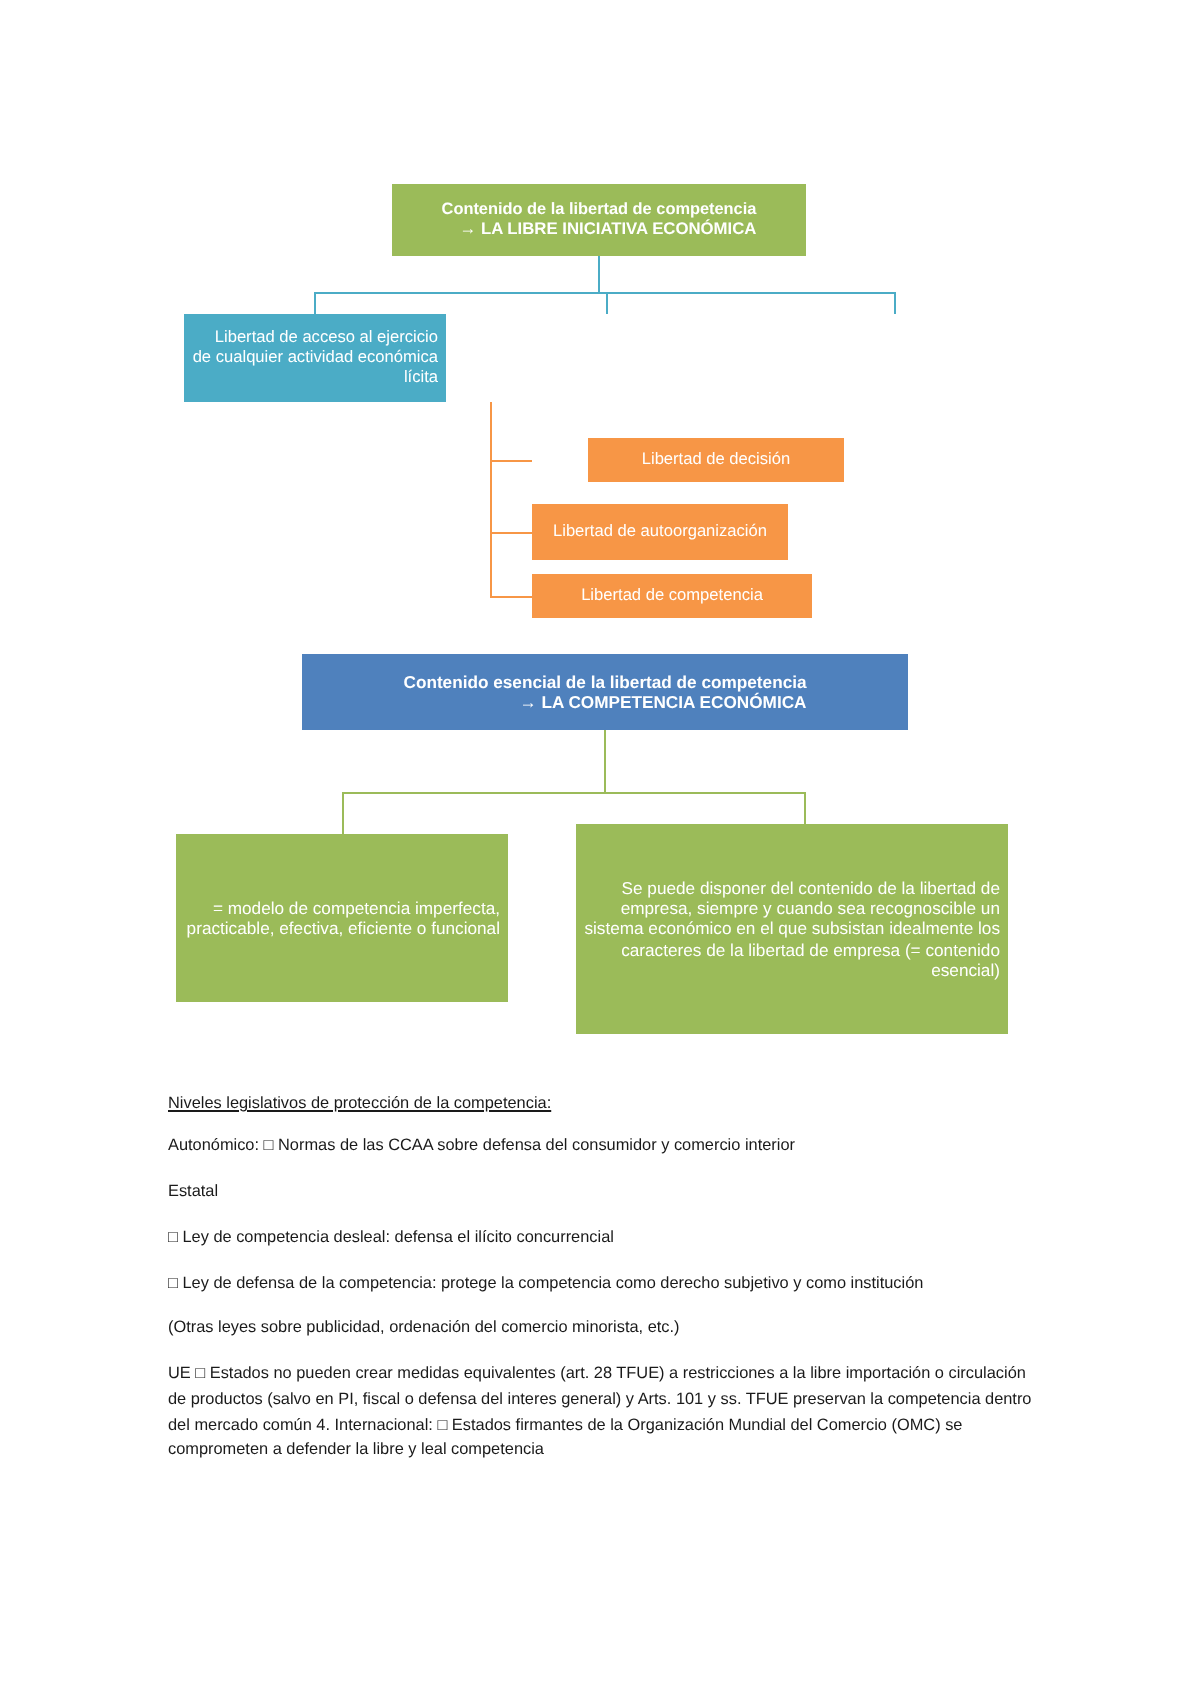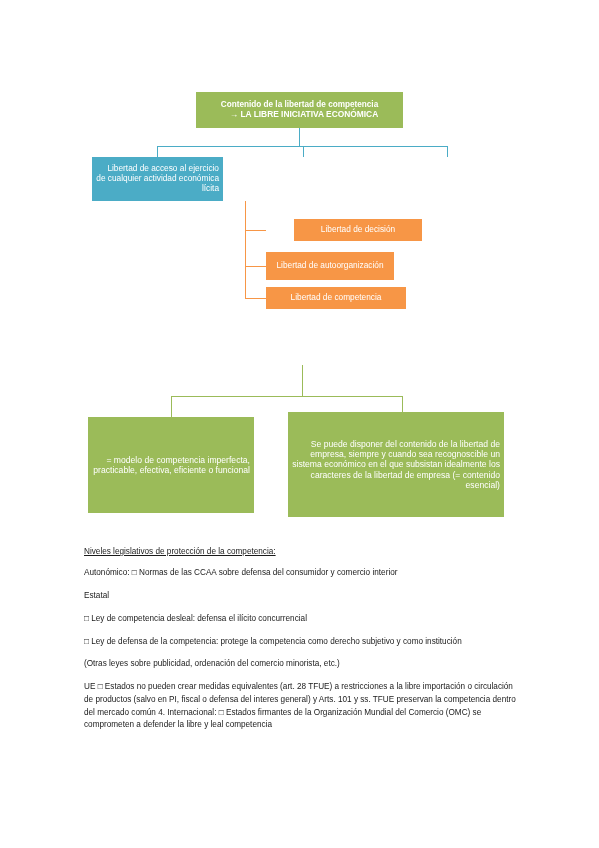--- a/index.html
+++ b/index.html
@@ -79,21 +79,21 @@
     left: 266px; top: 287px; width: 140px; height: 22px;
     font-size: 8.3px;
   }
 
   .n-esencial {
     left: 151px; top: 327px; width: 303px; height: 38px;
     font-size: 8.6px; font-weight: bold;
   }
 
   .n-modelo {
-    left: 88px; top: 417px; width: 166px; height: 96px;
+    left: 88px; top: 417px; width: 166px; height: 84px;
     font-size: 8.6px;
   }
   .n-disponer {
     left: 288px; top: 412px; width: 216px; height: 105px;
     font-size: 8.6px;
   }
 
   
   .conn { position: absolute; z-index: 1; }
   .c-teal   { background: #4BACC6; }
@@ -177,20 +177,26 @@
     </div>
 
     <div class="node orange n-autoorg">
       <span>Libertad de autoorganización</span>
     </div>
 
     <div class="node orange n-competencia">
       <span>Libertad de competencia</span>
     </div>
 
+    <div class="node blue n-esencial">
+      <div>
+        <span>Contenido esencial de la libertad de competencia</span>
+        <span>→ LA COMPETENCIA ECONÓMICA</span>
+      </div>
+    </div>
 
     <div class="node green n-modelo">
       <span>= modelo de competencia imperfecta, practicable, efectiva, eficiente o funcional</span>
     </div>
 
     <div class="node green n-disponer">
       <span>Se puede disponer del contenido de la libertad de empresa, siempre y cuando sea recognoscible un sistema económico en el que subsistan idealmente los caracteres de la libertad de empresa (= contenido esencial)</span>
     </div>
 
   </div>

